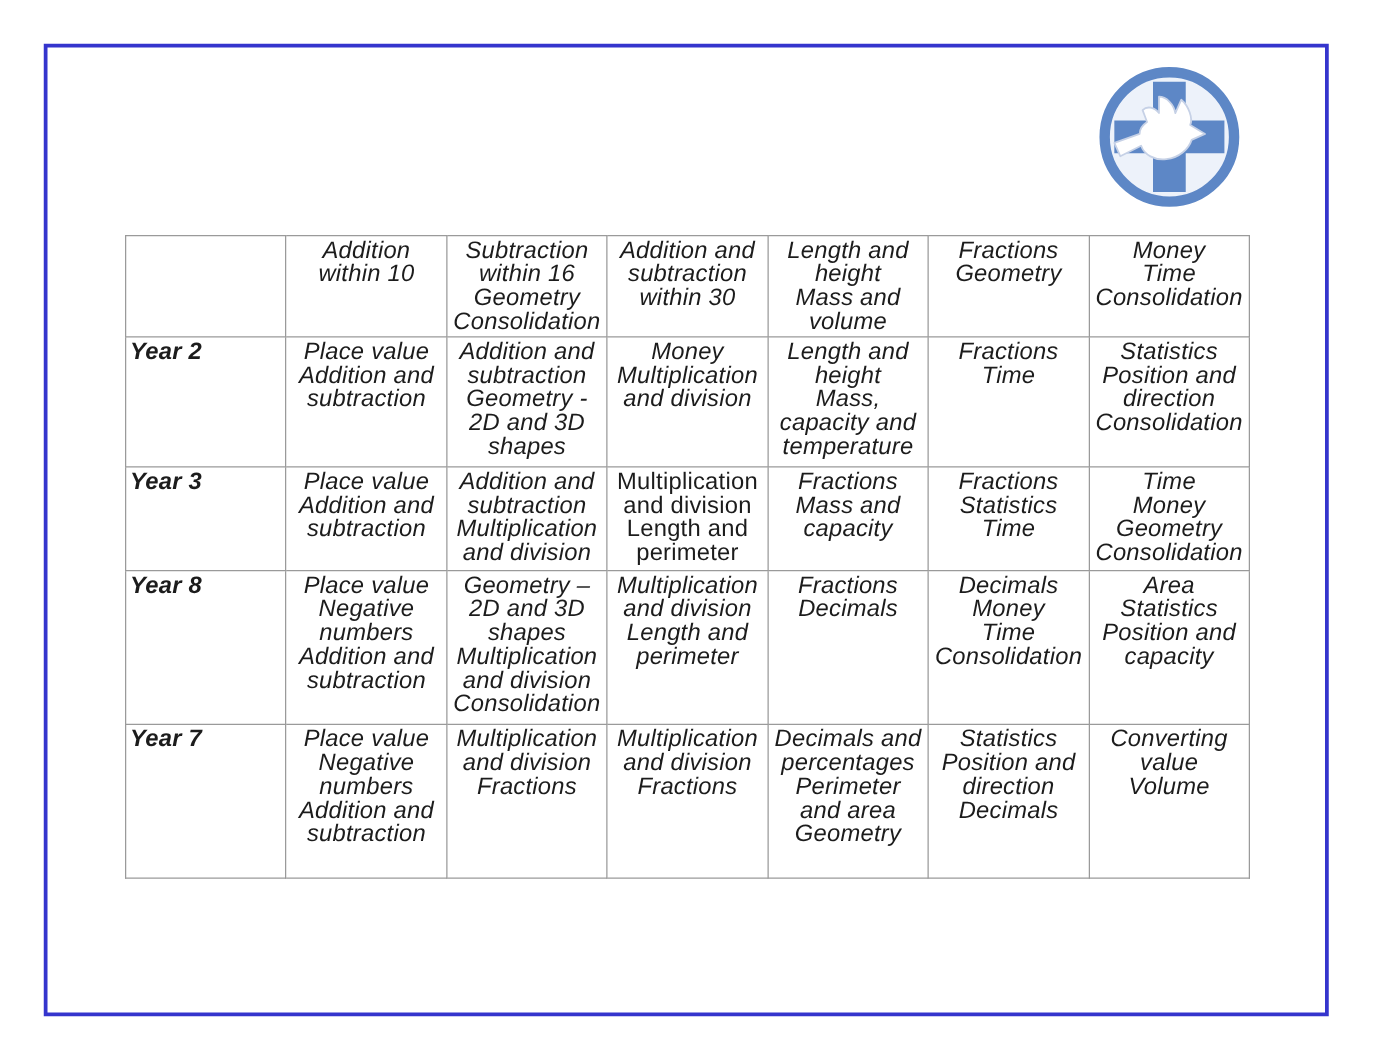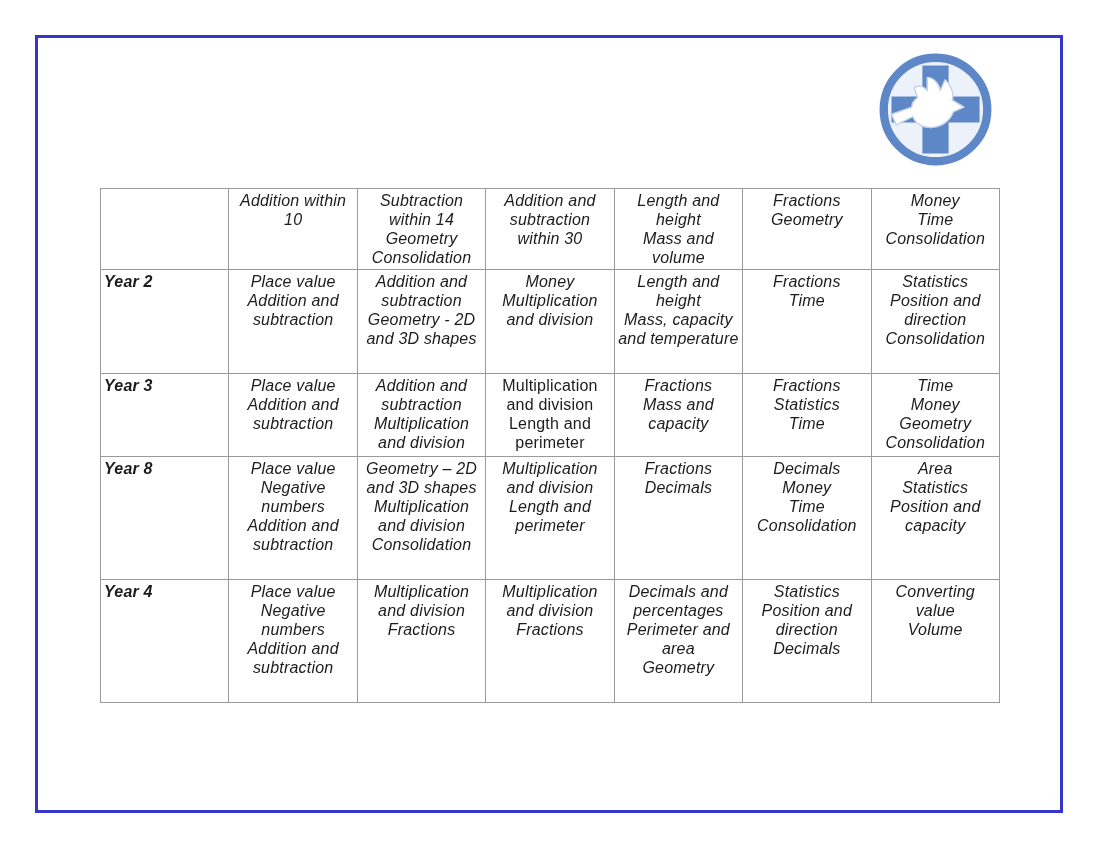--- a/index.html
+++ b/index.html
@@ -41,21 +41,21 @@
     left: 100px;
     top: 188px;
     width: 900px;
     table-layout: fixed;
     border-collapse: collapse;
   }
   table.curriculum td {
     border: 1.5px solid var(--grid-color, #9a9a9a);
     vertical-align: top;
     padding: 2px 3px 2px 3px;
-    font-size: 16px;
+    font-size: 19px;
     line-height: 19px;
     letter-spacing: 0.2px;
     white-space: pre-line;
     overflow: hidden;
   }
   td.topic-cell {
     font-style: italic;
     text-align: center;
   }
   td.topic-cell.upright {
@@ -89,21 +89,21 @@
                L13,54 L17,63 L31,56
                C33,62 40,66 48,65 C57,64 63,58 65,52 Z" stroke-width="1.2" stroke-linejoin="round" fill="#ffffff" stroke="#c6d1e6"></path>
     </svg>
   </div>
 
   <table class="curriculum">
     <tbody>
       <tr class="r0">
         <td class="year-cell"></td>
         <td class="topic-cell">Addition within 10</td>
-        <td class="topic-cell">Subtraction within 14
+        <td class="topic-cell">Subtraction within 16
 Geometry
 Consolidation</td>
         <td class="topic-cell">Addition and subtraction within 30</td>
         <td class="topic-cell">Length and height
 Mass and volume</td>
         <td class="topic-cell">Fractions
 Geometry</td>
         <td class="topic-cell">Money
 Time
 Consolidation</td>
@@ -156,21 +156,21 @@
 Decimals</td>
         <td class="topic-cell">Decimals
 Money
 Time
 Consolidation</td>
         <td class="topic-cell">Area
 Statistics
 Position and capacity</td>
       </tr>
       <tr class="r4">
-        <td class="year-cell">Year 4</td>
+        <td class="year-cell">Year 7</td>
         <td class="topic-cell">Place value
 Negative numbers
 Addition and subtraction</td>
         <td class="topic-cell">Multiplication and division
 Fractions</td>
         <td class="topic-cell">Multiplication and division
 Fractions</td>
         <td class="topic-cell">Decimals and percentages
 Perimeter and area
 Geometry</td>

